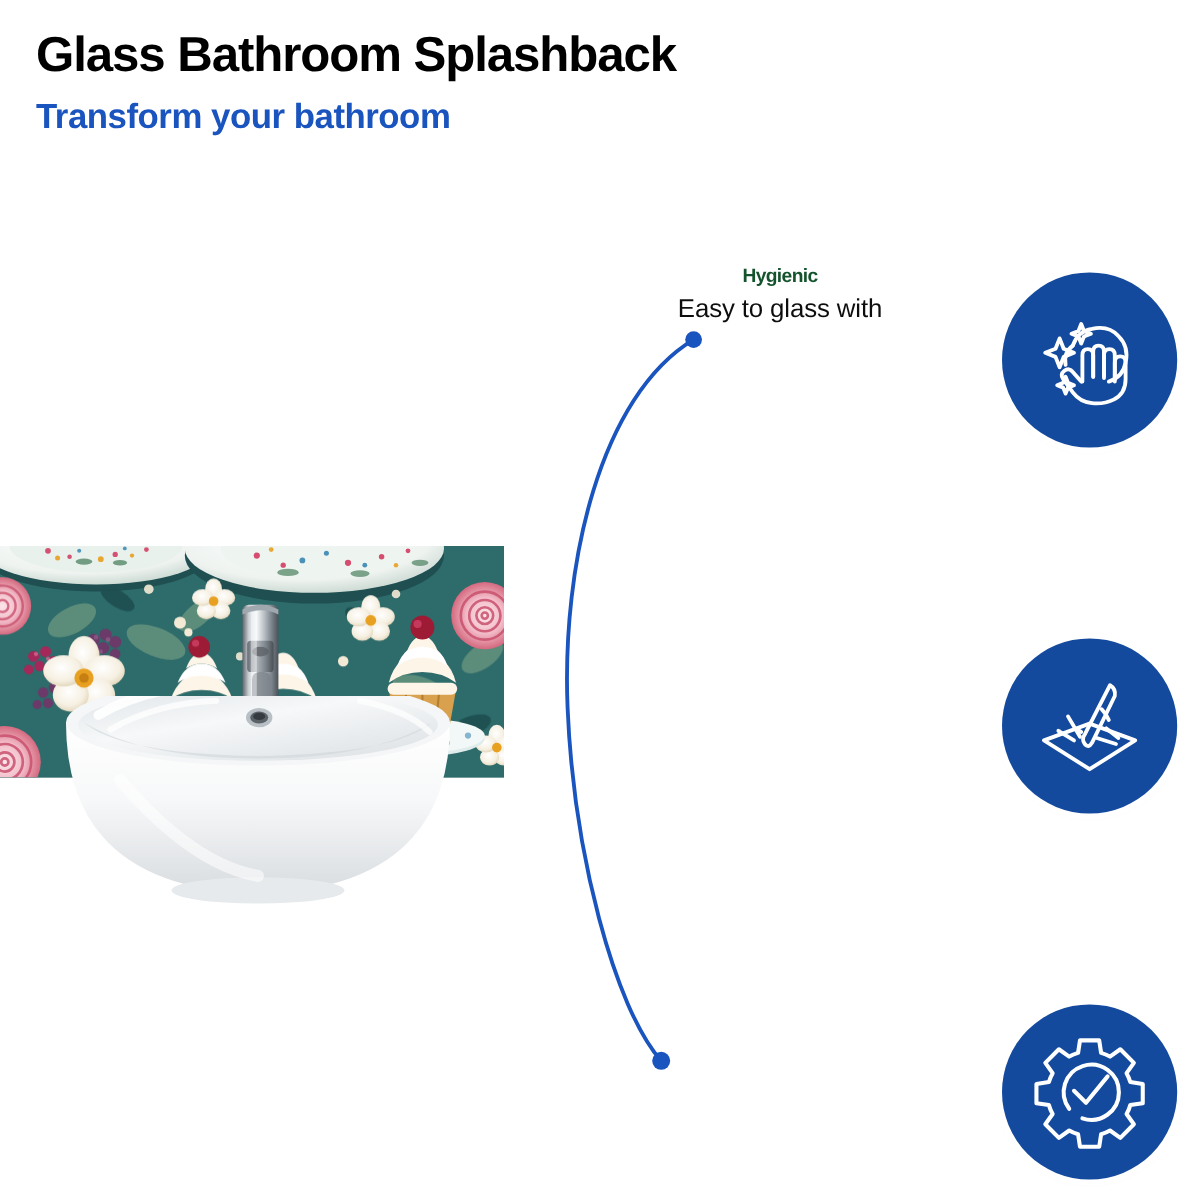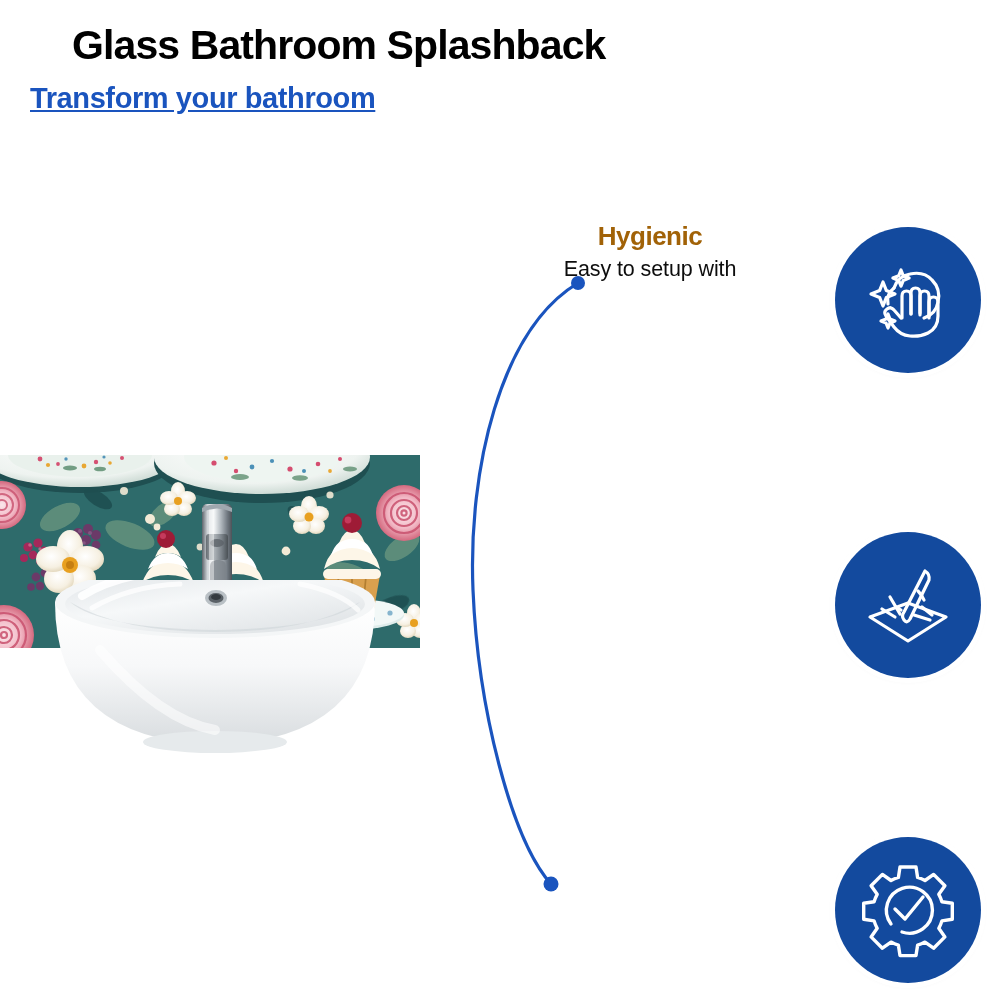--- a/index.html
+++ b/index.html
@@ -28,33 +28,31 @@
   .title {
     position: absolute;
     left: 30px;
     top: 22px;
     font-size: 41px;
     font-weight: 700;
     letter-spacing: -0.9px;
     color: #000000;
     white-space: nowrap;
     font-family: "Liberation Sans", sans-serif;
-    margin-left: 42px;
   }
   .subtitle {
     position: absolute;
     left: 30px;
     top: 82px;
     font-size: 29px;
     font-weight: 700;
     letter-spacing: -0.4px;
     color: #1a54be;
     white-space: nowrap;
     font-family: "Liberation Sans", sans-serif;
-    text-decoration: underline;
   }
 
   
   #product {
     position: absolute;
     left: 0px;
     top: 440px;
     width: 430px;
     height: 330px;
   }
@@ -104,23 +102,23 @@
     height: 170px;
   }
   .feature-text {
     position: absolute;
     left: 60px;
     top: 0px;
     width: 260px;
     text-align: center;
   }
   .feature-title {
-    font-size: 26px;
+    font-size: 16px;
     font-weight: 700;
-    color: #a16207;
+    color: #14532d;
     letter-spacing: -0.5px;
     line-height: 1.15;
     white-space: nowrap;
     font-family: "Liberation Sans", sans-serif;
   }
   .feature-desc {
     margin-top: 3px;
     font-size: 21.5px;
     font-weight: 400;
     color: #0d0d0d;
@@ -488,21 +486,21 @@
   <svg id="connector" width="140" height="660" viewBox="0 0 140 660" xmlns="http://www.w3.org/2000/svg">
     <path d="M118 23 C 40 70, 8 210, 13 330 C 18 450, 52 580, 91 624" fill="none" stroke="#1a54be" stroke-width="3.2" stroke-linecap="round"></path>
     <circle cx="118" cy="23" r="7" fill="#1a54be"></circle>
     <circle cx="91" cy="624" r="7.5" fill="#1a54be"></circle>
   </svg>
 
   <div class="feature" id="feature-1">
     <div class="feature-text">
       <div class="feature-title">Hygienic</div>
       <div class="feature-desc">
-        <div>Easy to setup with</div>
+        <div>Easy to glass with</div>
       </div>
     </div>
     <div class="icon-circle">
       <span>
         <svg width="96" height="96" viewBox="0 0 96 96" xmlns="http://www.w3.org/2000/svg" fill="none" stroke="#ffffff" stroke-width="3.2" stroke-linecap="round" stroke-linejoin="round">
 
           <path d="M34 36 q4 -12 16 -14 q14 -3 22 6 q9 9 6 22 q-2 12 -14 16"></path>
           <path d="M34 36 q-8 6 -6 16"></path>
 
           <path d="M42 66 V44 q0 -5 4.5 -5 t4.5 5 v18"></path>

